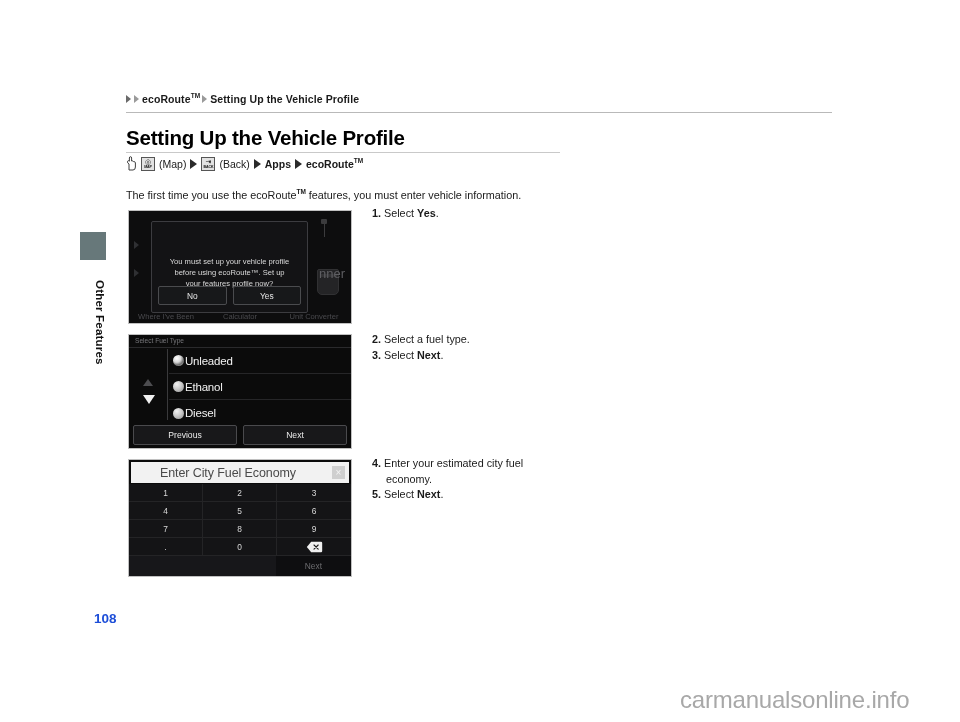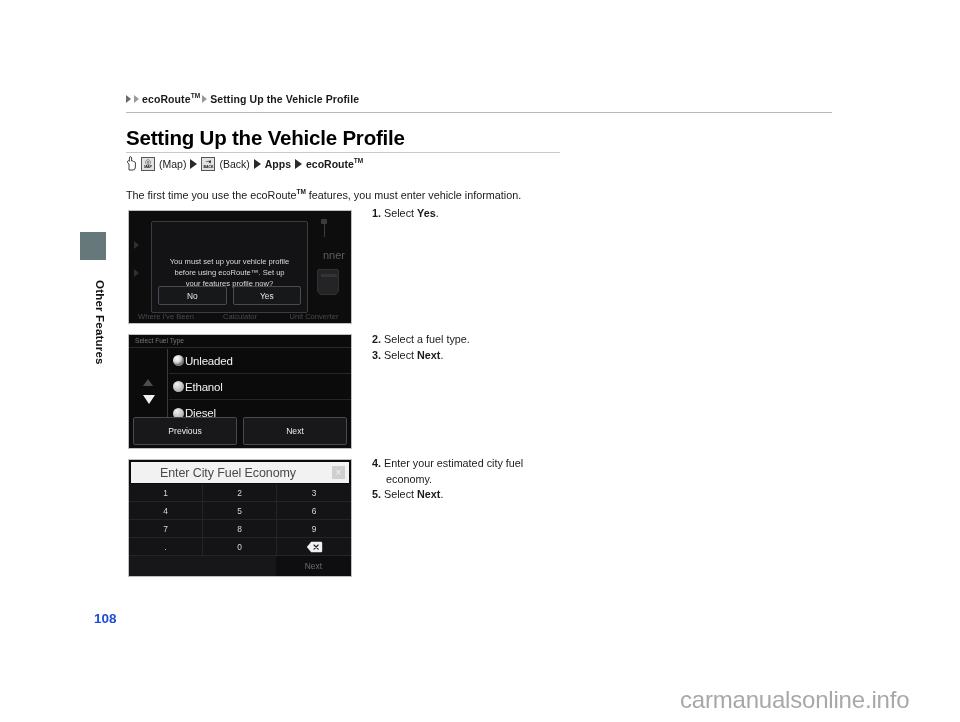--- a/index.html
+++ b/index.html
@@ -125,21 +125,21 @@
   }
   .s1-bg .pin:before{content:"";position:absolute;left:0;top:0;width:6px;height:5px;background:#3b3b3d;border-radius:1px;}
   .s1-bg .pin:after{content:"";position:absolute;left:2.5px;top:5px;width:1.5px;height:13px;background:#3b3b3d;}
   .s1-bg .cup {
     position:absolute; right:12px; top:58px; width:22px;height:26px;
     background:#242426; border-radius:2px 2px 5px 5px;
     border:1px solid #313133;
   }
   .s1-bg .cup:after{content:"";position:absolute;left:3px;top:4px;width:16px;height:3px;background:#343436;}
   .s1-bg .lbl-inner {
-    position:absolute; right:6px; top:38px; font-size:11px; color:#5e5e62;text-align:center;
+    position:absolute; right:6px; top:55px; font-size:13px; color:#5e5e62;text-align:center;
   }
   .s1-bottom-row {
     position:absolute; left:0; right:0; bottom:2px;
     display:flex; font-size:7.6px; color:#4a4a4e;margin-top:42px;
   }
   .s1-bottom-row span { flex:1; text-align:center; }
   .s1-dialog {
     position:absolute; left:22px; top:10px; width:157px; height:92px;
     background:#131315; border:1px solid #3c3c40; border-radius:2px;
   }
@@ -189,21 +189,21 @@
     top:44px;
     border-left:5px solid transparent;border-right:5px solid transparent;
     border-bottom:7px solid #4d4d50;
   }
   .s2-down {
     top:60px;
     border-left:6px solid transparent;border-right:6px solid transparent;
     border-top:9px solid #f0f0f0;
   }
   .s2-btnrow {
-    position:absolute; left:4px; right:4px; bottom:3px; height:28px;
+    position:absolute; left:4px; right:4px; bottom:3px; height:20px;
     display:flex; gap:6px;
   }
   .s2-btn {
     flex:1; background:#18181a; border:1px solid #4a4a4d; border-radius:2px;
     display:flex;align-items:center;justify-content:center;
     font-size:8.6px; color:#ebebeb;
   }
 
   
   .shot3 { left: 128px; top: 459px; width: 224px; height: 118px; }

